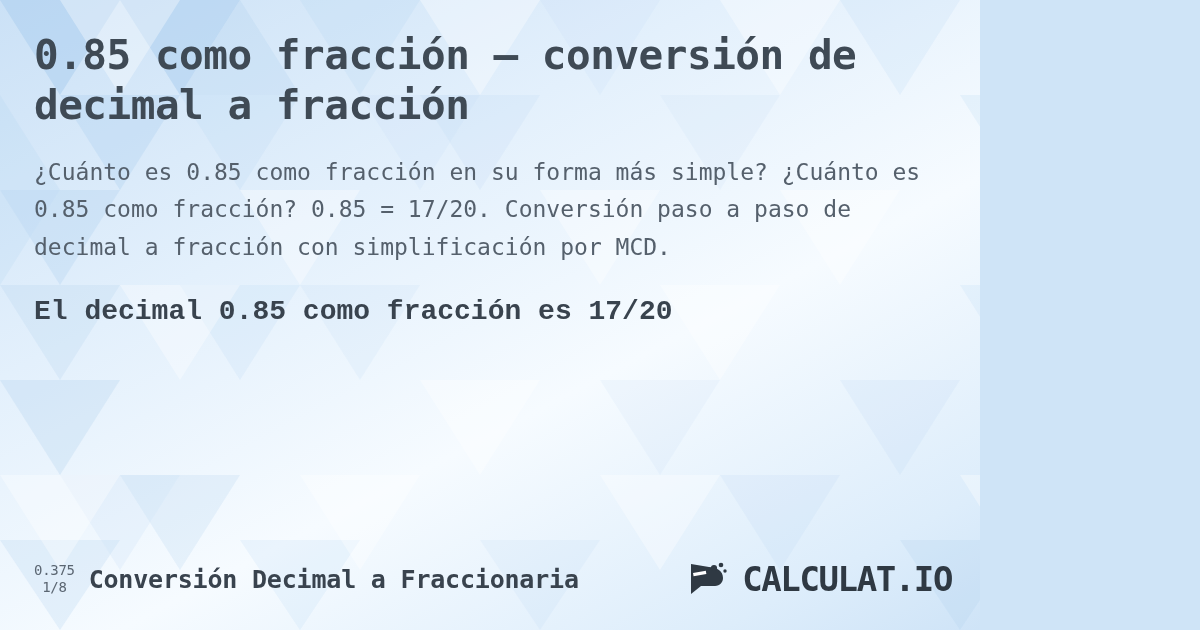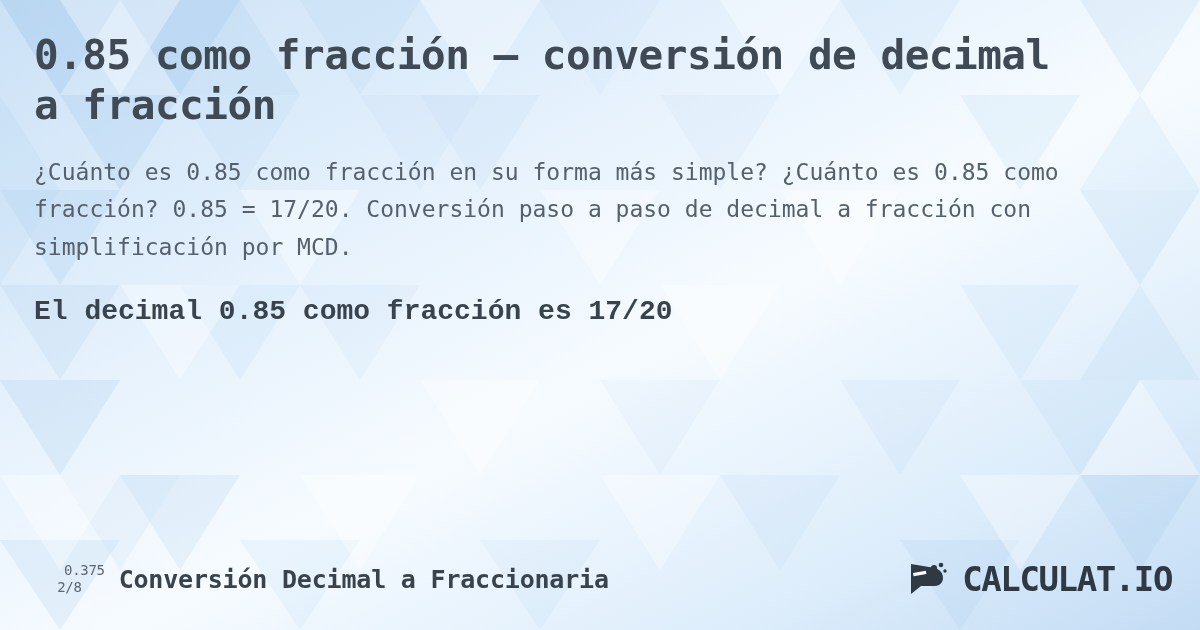--- a/index.html
+++ b/index.html
@@ -8,21 +8,21 @@
   }
   body {
     width: 1200px;
     height: 630px;
     overflow: hidden;
     font-family: "DejaVu Sans Mono", monospace;
     background: #cfe4f7;
   }
   .page {
     position: relative;
-    width: 1200px;
+    width: 980px;
     height: 630px;
     overflow: hidden;
     background: linear-gradient(135deg, #cfe3f6 0%, #dfeefb 25%, #f4fafe 50%, #dfeefb 72%, #c9e0f5 100%);
   }
   .bg-pattern {
     position: absolute;
     inset: 0;
     width: 1200px;
     height: 630px;
     pointer-events: none;
@@ -76,21 +76,21 @@
   .frac-icon {
     display: flex;
     flex-direction: column;
     align-items: center;
     justify-content: center;
     font-family: "DejaVu Sans Mono", monospace;
     font-size: 14px;
     color: #5b6672;
     line-height: 1.25;
   }
-  .frac-num { letter-spacing: -0.3px; margin-left: 30px; }
+  .frac-num { letter-spacing: -0.3px; }
   .frac-den { letter-spacing: -0.3px; }
   .footer-title {
     font-family: "DejaVu Sans Mono", monospace;
     font-size: 25px;
     font-weight: bold;
     color: #39434e;
     letter-spacing: -0.2px;
   }
   .brand {
     display: flex;
@@ -184,21 +184,21 @@
   <div class="content">
     <h1 class="title">0.85 como fracción – conversión de decimal a fracción</h1>
     <p class="desc">¿Cuánto es 0.85 como fracción en su forma más simple? ¿Cuánto es 0.85 como fracción? 0.85 = 17/20. Conversión paso a paso de decimal a fracción con simplificación por MCD.</p>
     <div class="answer">El decimal 0.85 como fracción es 17/20</div>
   </div>
 
   <div class="footer">
     <div class="footer-left">
       <div class="frac-icon">
         <span class="frac-num">0.375</span>
-        <span class="frac-den">2/8</span>
+        <span class="frac-den">1/8</span>
       </div>
       <div class="footer-title">Conversión Decimal a Fraccionaria</div>
     </div>
     <div class="brand">
       <svg class="brand-mark" viewBox="0 0 46 38">
         <path d="M4 4 L4 34 L14 26 L28 26 C33 26 36 22 36 18 C36 11 30 7 22 7 Z" fill="#2f3943"></path>
         <circle cx="27" cy="8" r="3.1" fill="#2f3943"></circle>
         <circle cx="34" cy="5" r="2.3" fill="#2f3943"></circle>
         <circle cx="38" cy="11" r="1.7" fill="#2f3943"></circle>
         <rect x="6" y="13" width="13" height="3.3" fill="#ffffff" transform="rotate(-10 6 13)"></rect>

